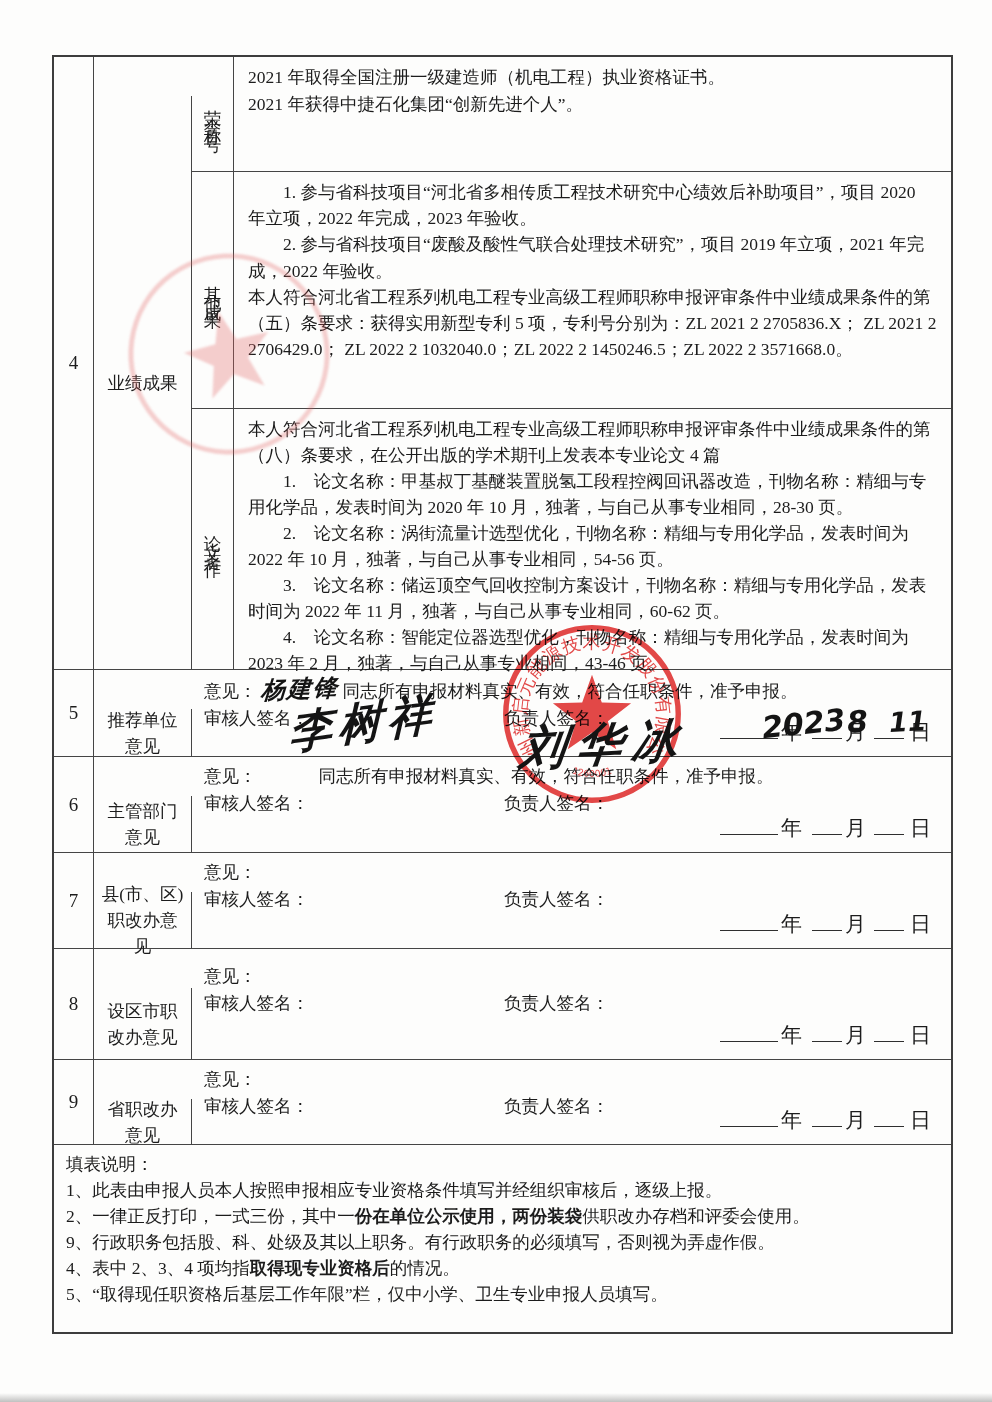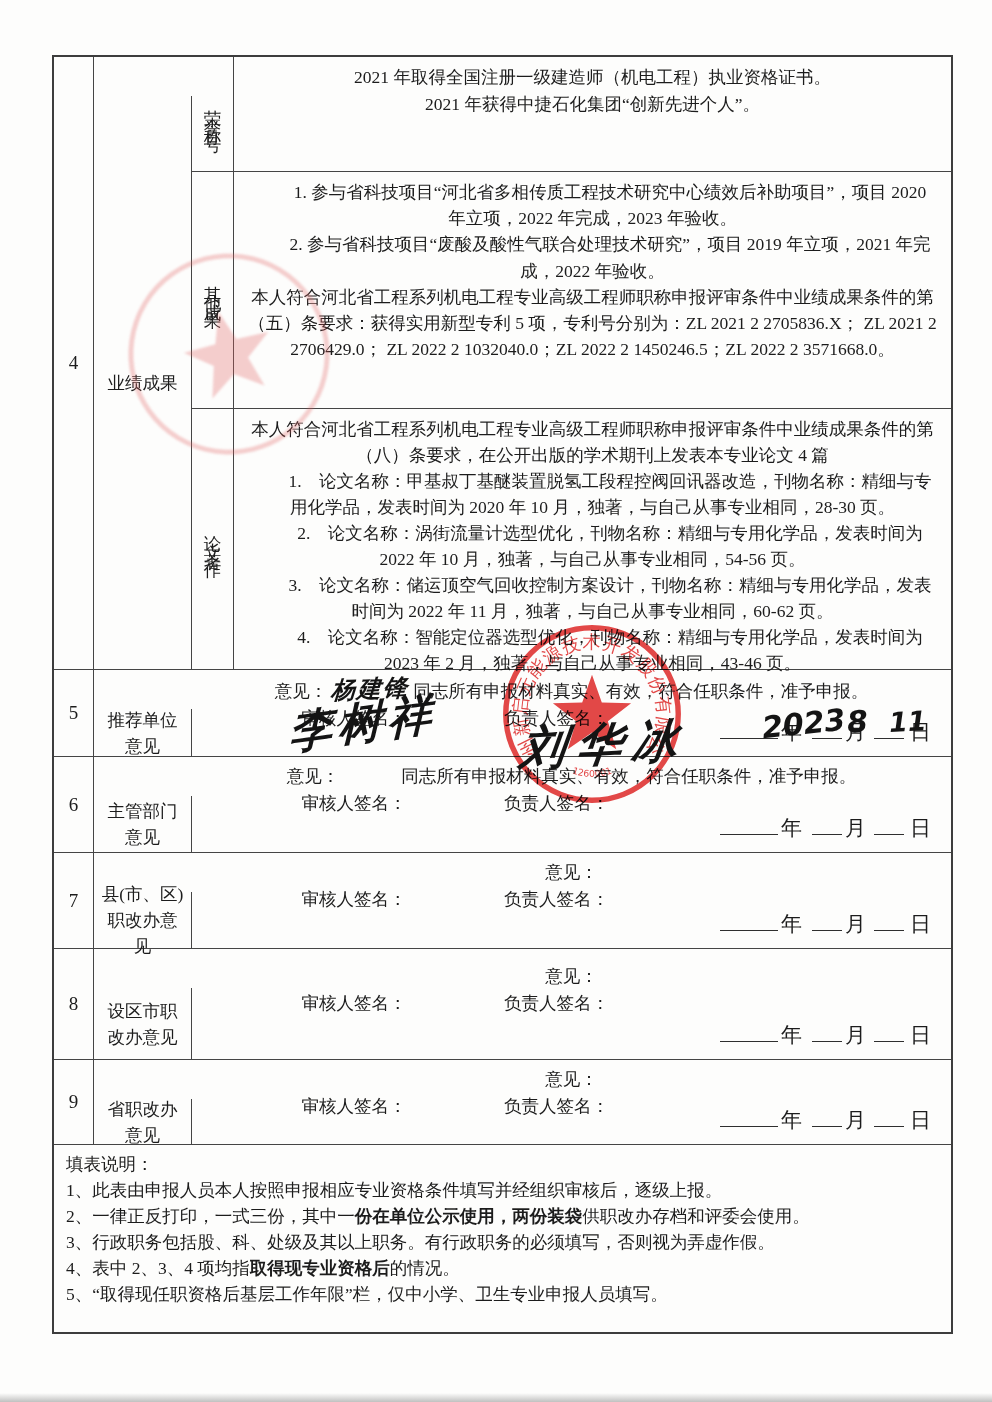--- a/index.html
+++ b/index.html
@@ -13,21 +13,21 @@
   }
   .table {
     position: absolute; left: 52px; top: 55px; width: 901px;
     border: 2px solid #3d3d3d;
     background: transparent;
     z-index: 1;
   }
   .trow { display: flex; width: 100%; border-bottom: 1.5px solid #454545; }
   .trow:last-child { border-bottom: none; }
   .cell { border-right: 1.5px solid #454545; }
-  .cell:last-child { border-right: none; text-align: center; }
+  .cell:last-child { border-right: none; }
   .num-cell {
     width: 40px; flex: 0 0 40px;
     display: flex; align-items: center; justify-content: center;
     font-size: 19px;
   }
   .label-cell {
     width: 98px; flex: 0 0 98px;
     display: flex; align-items: center; justify-content: center;
     text-align: center; font-size: 17.5px; line-height: 26px;
     padding: 2px 5px;
@@ -235,21 +235,21 @@
         <span class="slot slot-y"></span><span>年</span><span class="slot slot-m"></span><span>月</span><span class="slot slot-d"></span><span>日</span>
       </div>
     </div>
   </div>
 
   <div class="trow">
     <div class="notes" style="flex:1 1 auto;">
       <p>填表说明：</p>
       <p><span>1、此表由申报人员本人按照申报相应专业资格条件填写并经组织审核后，逐级上报。</span></p>
       <p><span>2、一律正反打印，一式三份，其中一</span><span class="bseg">份在单位公示使用，两份装袋</span><span>供职改办存档和评委会使用。</span></p>
-      <p><span>3、行政职务包括股、科、处级及其以上职务。有行政职务的必须填写，否则视为弄虚作假。</span></p>
+      <p><span>9、行政职务包括股、科、处级及其以上职务。有行政职务的必须填写，否则视为弄虚作假。</span></p>
       <p><span>4、表中 2、3、4 项均指</span><span class="bseg">取得现专业资格后</span><span>的情况。</span></p>
       <p><span>5、“取得现任职资格后基层工作年限”栏，仅中小学、卫生专业申报人员填写。</span></p>
     </div>
   </div>
 
 </div>
 
 <svg class="stamp-faint" viewBox="0 0 200 200">
   <circle cx="100" cy="100" r="90" fill="none" stroke="currentColor" stroke-width="4.5"></circle>
   <polygon points="100,60 110,88.2 139.9,89 116.2,107.3 124.7,136 100,119 75.3,136 83.8,107.3 60.1,89 90,88.2" fill="currentColor"></polygon>

